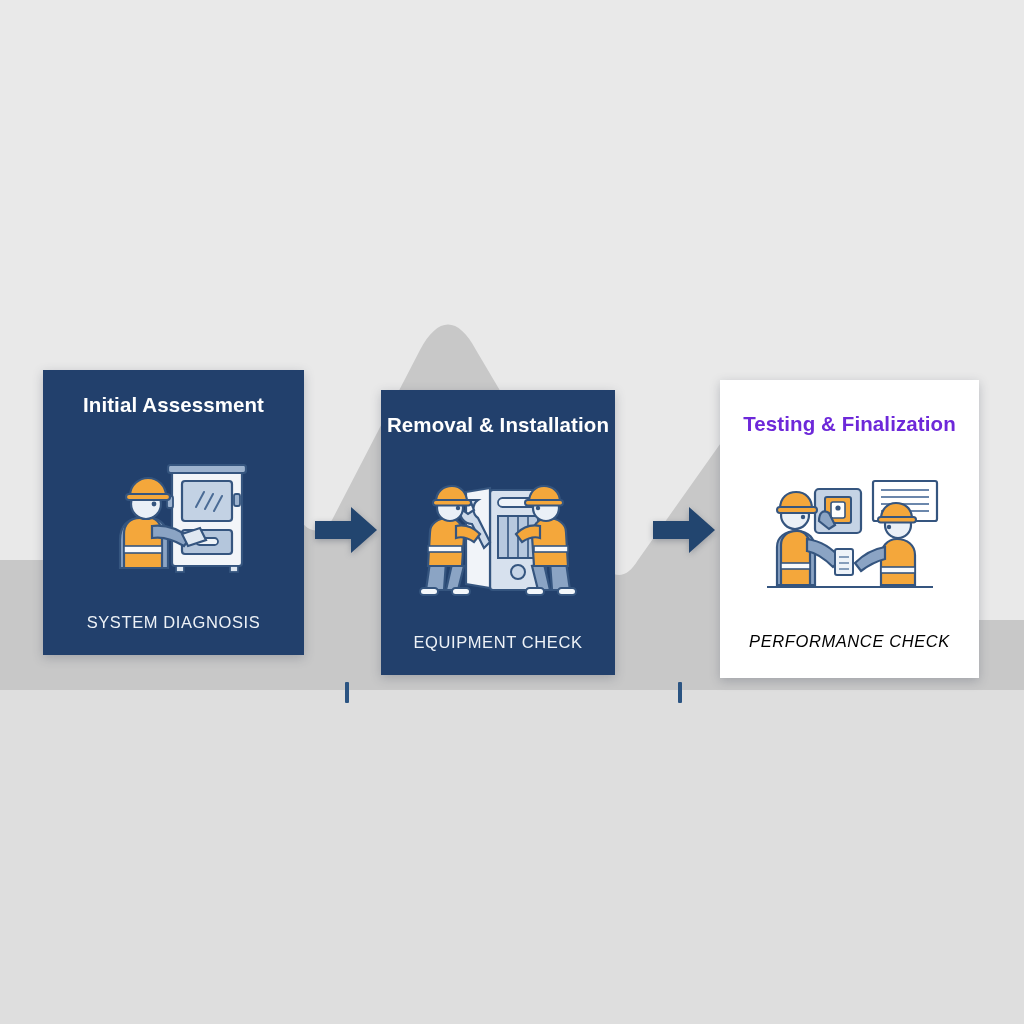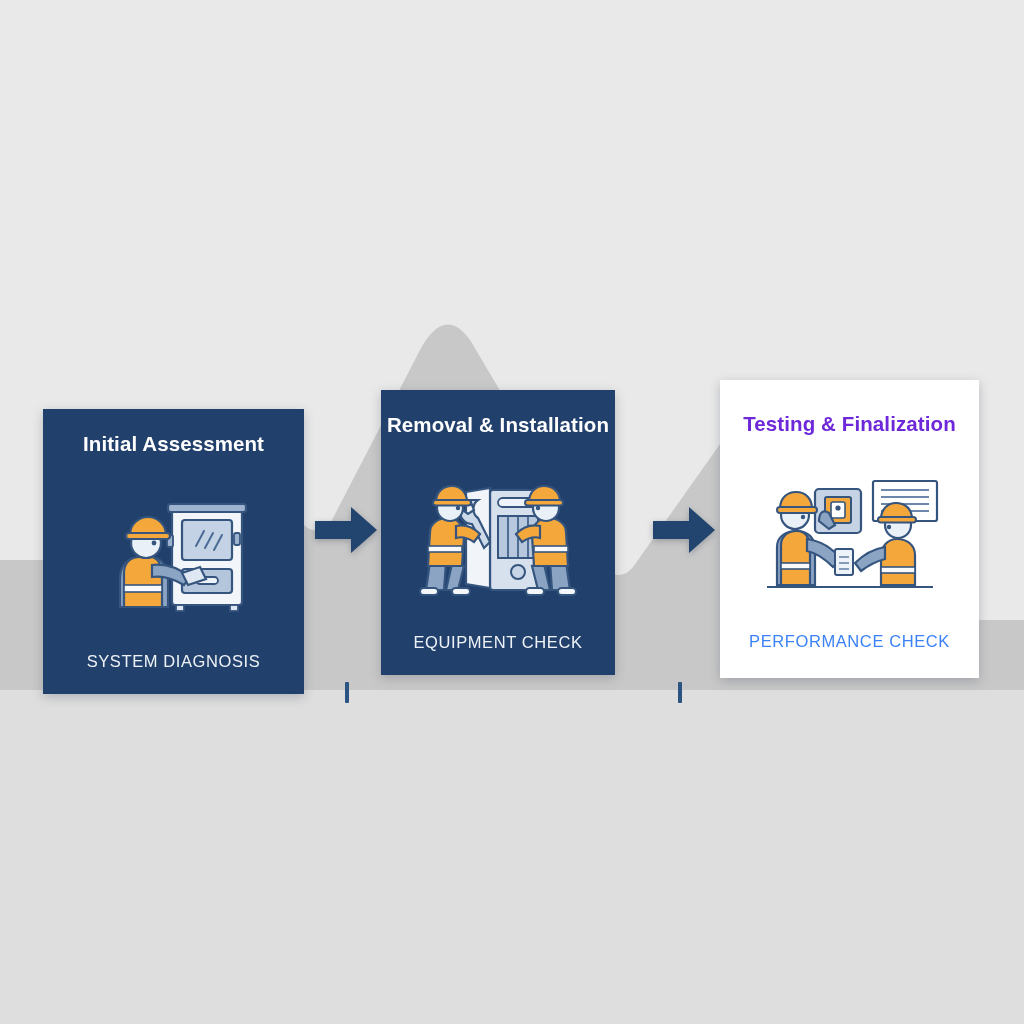--- a/index.html
+++ b/index.html
@@ -48,21 +48,21 @@
   .panel-caption {
     position: absolute;
     left: 0;
     right: 0;
     text-align: center;
     font-size: 16.5px;
     letter-spacing: 0.6px;
     white-space: nowrap;
   }
   .panel.dark .panel-caption { color: #eef2f7; }
-  .panel.light .panel-caption { color: #3b82f6; }
+  .panel.light .panel-caption { color: #000000; font-style: italic; }
 
   .panel-art {
     position: absolute;
     left: 0;
     right: 0;
     display: flex;
     justify-content: center;
     align-items: center;
   }
 
@@ -102,21 +102,21 @@
         L 600 560
         C 612 580 626 580 638 560
         L 730 430
         C 742 414 756 414 768 430
         L 900 620
         L 1064 620
         L 1064 690 Z"></path>
     </g>
   </svg>
 
-  <div class="panel dark" style="left:43px; top:409px; width:261px; height:285px;">
+  <div class="panel dark" style="left:43px; top:370px; width:261px; height:285px;">
     <div class="panel-title" style="margin-top:25px;">Initial Assessment</div>
 
     <div class="panel-art" style="top:78px; height:140px;">
 
       <svg width="160" height="136" viewBox="0 0 160 136">
         <g>
           <rect x="78" y="20" width="70" height="96" rx="3" fill="#f2f5f9" stroke="#35557f" stroke-width="2.2"></rect>
           <rect x="74" y="15" width="78" height="8" rx="2.5" fill="#9db3cf" stroke="#35557f" stroke-width="2.2"></rect>
           <rect x="88" y="31" width="50" height="40" rx="3" fill="#c3d2e4" stroke="#35557f" stroke-width="2.2"></rect>
           <g stroke="#4a6b95" stroke-width="2" stroke-linecap="round">

